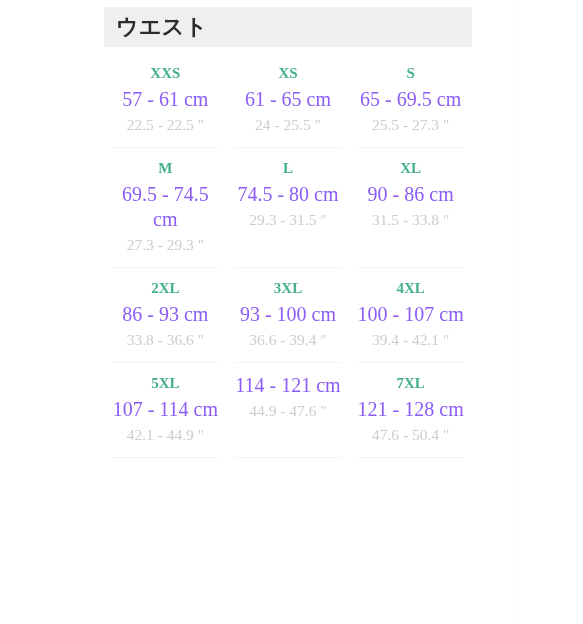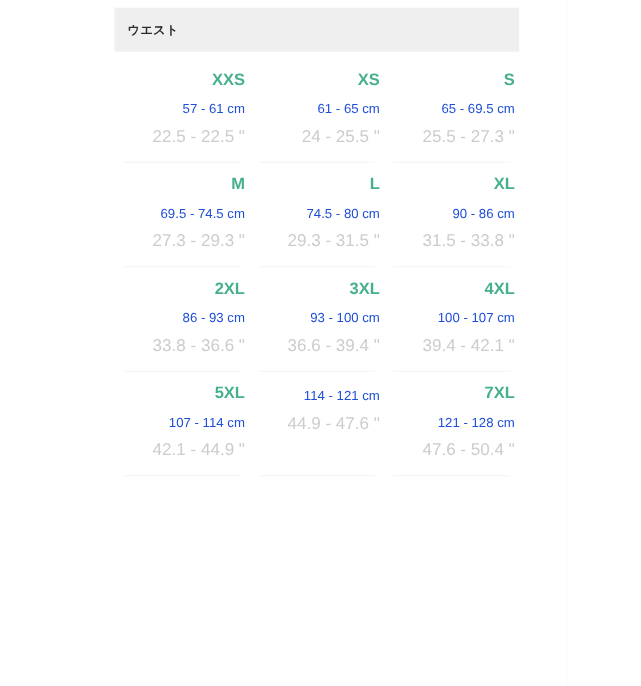--- a/index.html
+++ b/index.html
@@ -42,60 +42,61 @@
 
   .section-header {
     background: #efefef;
     height: 40px;
     box-sizing: border-box;
     padding: 0 0 0 12px;
     display: flex;
     align-items: center;
   }
   .section-header-title {
-    font-size: 11px;
+    font-size: 22px;
     font-weight: bold;
     color: #2b2b2b;
     letter-spacing: 0.4px;
   }
 
   .size-grid {
     display: flex;
     flex-wrap: wrap;
     padding-top: 6px;
   }
 
   .size-cell {
     width: 33.3333%;
     box-sizing: border-box;
     padding: 10px 4px 11px 4px;
-    text-align: right;
+    text-align: center;
     position: relative;
+    font-family: Liberation Serif, serif;
   }
   
   .size-cell::after {
     content: "";
     position: absolute;
     left: 8px;
     right: 8px;
     bottom: 0;
     height: 1px;
     background: #f4f4f4;
   }
 
   .size-label {
     font-size: 15px;
     font-weight: bold;
     color: #46b08c;
     line-height: 20px;
     margin-bottom: 4px;
   }
   .size-cm {
-    font-size: 12px;
-    color: #1d4ed8;
+    font-size: 20px;
+    color: #8b5cf6;
     line-height: 25px;
   }
   .size-in {
     font-size: 15.5px;
     color: #cccccc;
     line-height: 25px;
   }
 </style>
 </head>
 <body>

